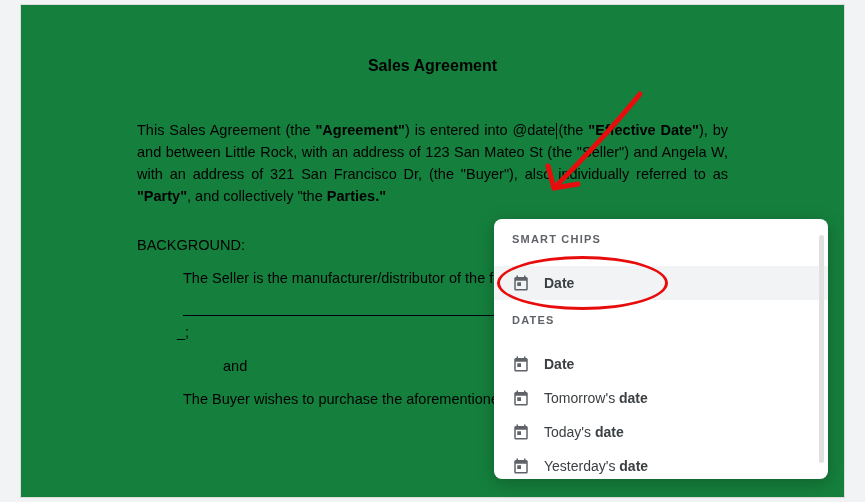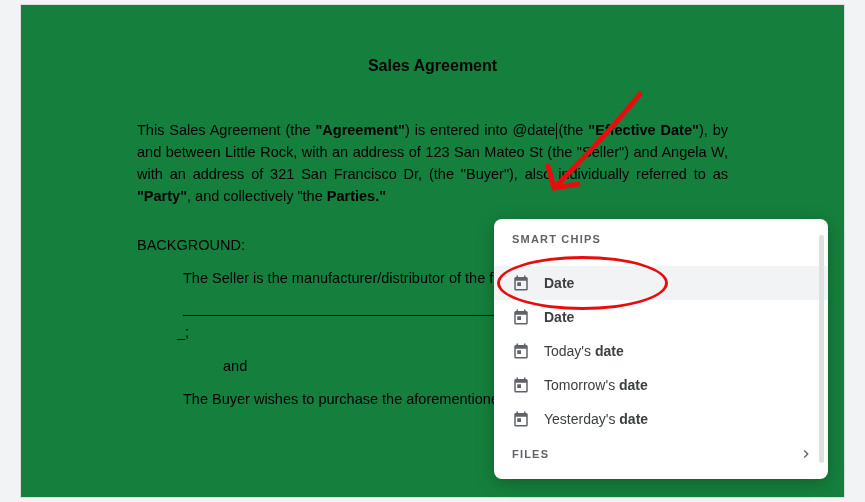--- a/index.html
+++ b/index.html
@@ -55,43 +55,44 @@
     <div class="scroll-indicator"></div>
     <div class="pop-section-label">SMART CHIPS</div>
     <div class="pop-item highlight">
       <span class="icon">
         <svg viewBox="0 0 24 24" fill="#5f6368">
             <path d="M19 4h-1V2h-2v2H8V2H6v2H5a2 2 0 0 0-2 2v14a2 2 0 0 0 2 2h14a2 2 0 0 0 2-2V6a2 2 0 0 0-2-2zm0 16H5V9h14v11zM7 11h5v5H7z"></path>
           </svg>
       </span>
       <span class="bold">Date</span>
     </div>
+    <div class="pop-section-label">DATES</div>
     <div class="pop-item">
       <span class="icon">
         <svg viewBox="0 0 24 24" fill="#5f6368">
             <path d="M19 4h-1V2h-2v2H8V2H6v2H5a2 2 0 0 0-2 2v14a2 2 0 0 0 2 2h14a2 2 0 0 0 2-2V6a2 2 0 0 0-2-2zm0 16H5V9h14v11zM7 11h5v5H7z"></path>
           </svg>
       </span>
       <span><span></span><span class="bold">Date</span></span>
     </div>
     <div class="pop-item">
       <span class="icon">
         <svg viewBox="0 0 24 24" fill="#5f6368">
             <path d="M19 4h-1V2h-2v2H8V2H6v2H5a2 2 0 0 0-2 2v14a2 2 0 0 0 2 2h14a2 2 0 0 0 2-2V6a2 2 0 0 0-2-2zm0 16H5V9h14v11zM7 11h5v5H7z"></path>
           </svg>
       </span>
-      <span><span>Today's </span><span class="bold">date</span></span>
+      <span><span>Tomorrow's </span><span class="bold">date</span></span>
     </div>
     <div class="pop-item">
       <span class="icon">
         <svg viewBox="0 0 24 24" fill="#5f6368">
             <path d="M19 4h-1V2h-2v2H8V2H6v2H5a2 2 0 0 0-2 2v14a2 2 0 0 0 2 2h14a2 2 0 0 0 2-2V6a2 2 0 0 0-2-2zm0 16H5V9h14v11zM7 11h5v5H7z"></path>
           </svg>
       </span>
-      <span><span>Tomorrow's </span><span class="bold">date</span></span>
+      <span><span>Today's </span><span class="bold">date</span></span>
     </div>
     <div class="pop-item">
       <span class="icon">
         <svg viewBox="0 0 24 24" fill="#5f6368">
             <path d="M19 4h-1V2h-2v2H8V2H6v2H5a2 2 0 0 0-2 2v14a2 2 0 0 0 2 2h14a2 2 0 0 0 2-2V6a2 2 0 0 0-2-2zm0 16H5V9h14v11zM7 11h5v5H7z"></path>
           </svg>
       </span>
       <span><span>Yesterday's </span><span class="bold">date</span></span>
     </div>
     <div class="pop-files">

